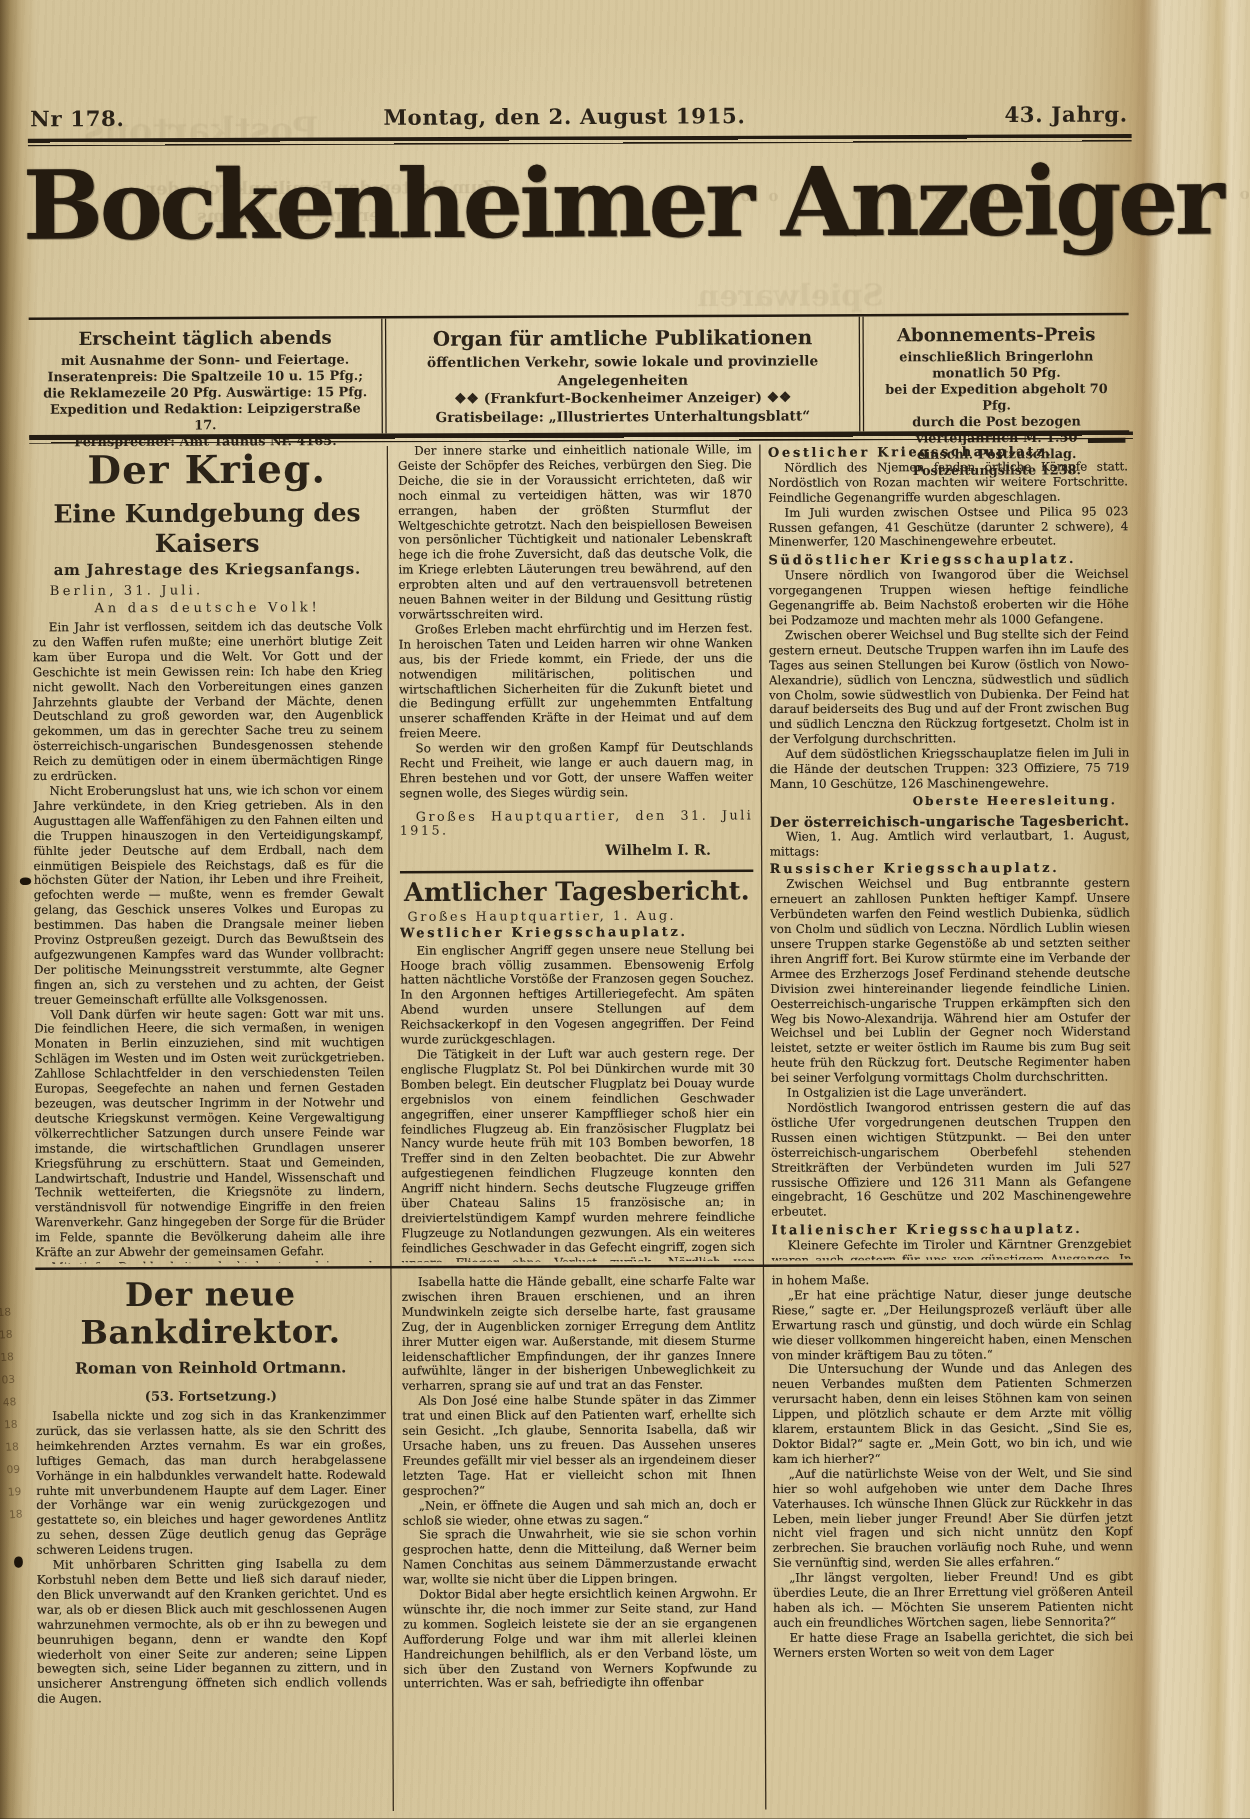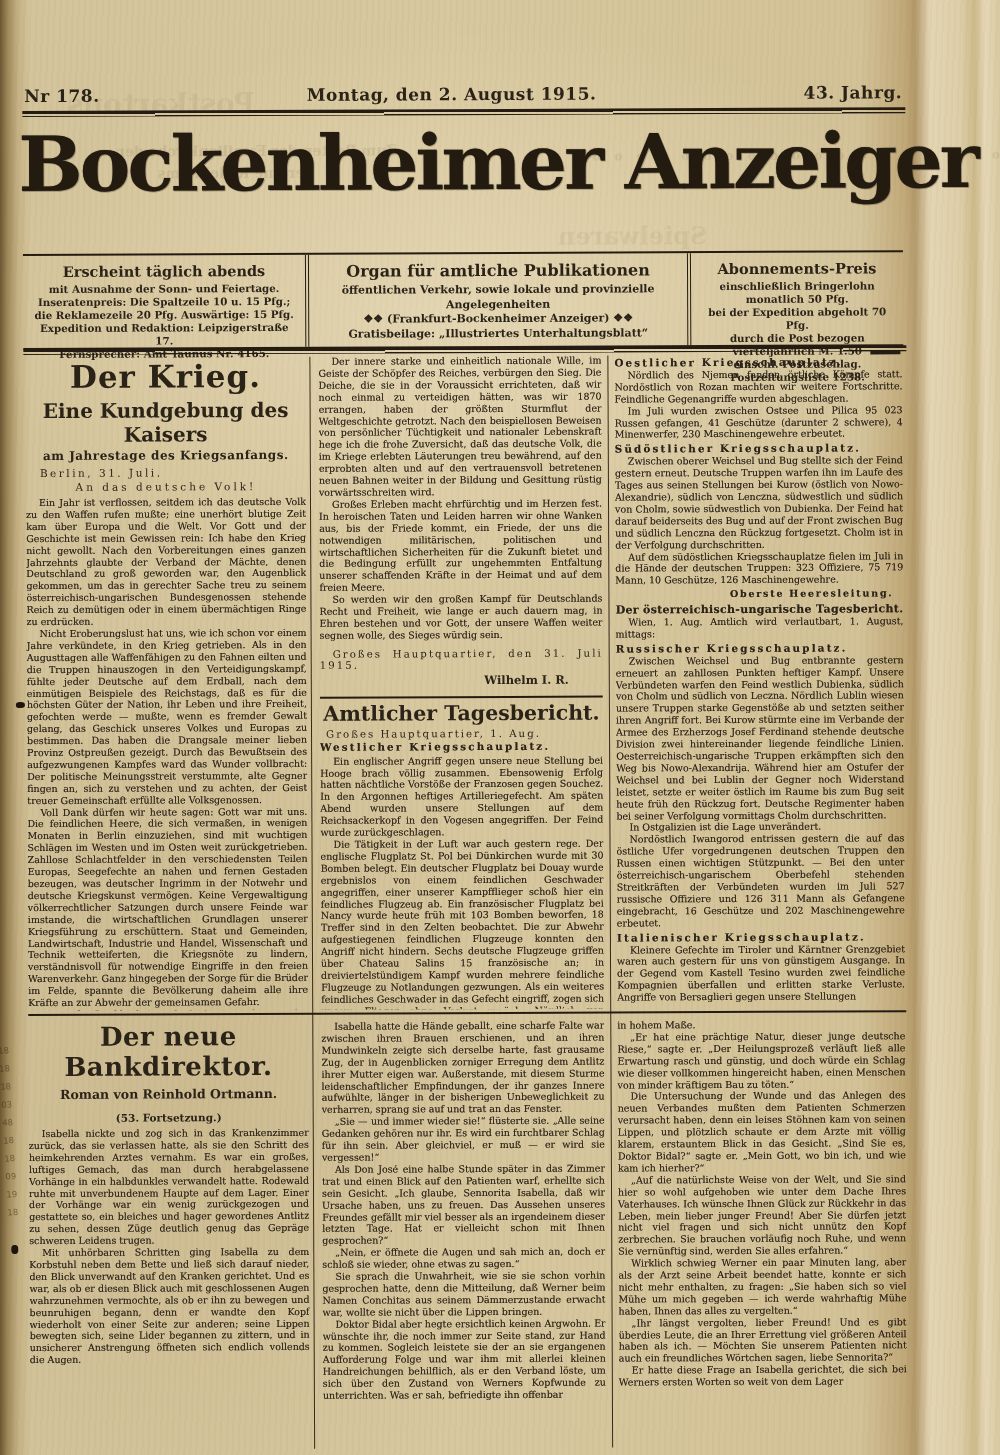--- a/index.html
+++ b/index.html
@@ -153,22 +153,23 @@
             <p class="bp">Ein englischer Angriff gegen unsere neue Stellung bei Hooge brach völlig zusammen. Ebensowenig Erfolg hatten nächtliche Vorstöße der Franzosen gegen Souchez. In den Argonnen heftiges Artilleriegefecht. Am späten Abend wurden unsere Stellungen auf dem Reichsackerkopf in den Vogesen angegriffen. Der Feind wurde zurückgeschlagen.</p>
             <p class="bp">Die Tätigkeit in der Luft war auch gestern rege. Der englische Flugplatz St. Pol bei Dünkirchen wurde mit 30 Bomben belegt. Ein deutscher Flugplatz bei Douay wurde ergebnislos von einem feindlichen Geschwader angegriffen, einer unserer Kampfflieger schoß hier ein feindliches Flugzeug ab. Ein französischer Flugplatz bei Nancy wurde heute früh mit 103 Bomben beworfen, 18 Treffer sind in den Zelten beobachtet. Die zur Abwehr aufgestiegenen feindlichen Flugzeuge konnten den Angriff nicht hindern. Sechs deutsche Flugzeuge griffen über Chateau Salins 15 französische an; in dreiviertelstündigem Kampf wurden mehrere feindliche Flugzeuge zu Notlandungen gezwungen. Als ein weiteres feindliches Geschwader in das Gefecht eingriff, zogen sich unsere Flieger ohne Verlust zurück. Nördlich von Saargemünd mußte ein französisches Flugzeug landen. Die Insassen sind gefangen.</p>
           </div>
       </div>
     </div>
 
     <div class="abs col" style="left:616px;top:355px;width:288px;height:654px;">
       <div>
           <p class="blk t-h">Oestlicher Kriegsschauplatz.</p>
           <p class="blk t-p">Nördlich des Njemen fanden örtliche Kämpfe statt. Nordöstlich von Rozan machten wir weitere Fortschritte. Feindliche Gegenangriffe wurden abgeschlagen.</p>
-          <p class="blk t-p">Im Juli wurden zwischen Ostsee und Pilica 95 023 Russen gefangen, 41 Geschütze (darunter 2 schwere), 4 Minenwerfer, 230 Maschinengewehre erbeutet.</p>
+          <p class="blk t-p">Im Juli wurden zwischen Ostsee und Pilica 95 023 Russen gefangen, 41 Geschütze (darunter 2 schwere), 4 Minenwerfer, 120 Maschinengewehre erbeutet.</p>
           <p class="blk t-h">Südöstlicher Kriegsschauplatz.</p>
+          <p class="blk t-p">Unsere nördlich von Iwangorod über die Weichsel vorgegangenen Truppen wiesen heftige feindliche Gegenangriffe ab. Beim Nachstoß eroberten wir die Höhe bei Podzamoze und machten mehr als 1000 Gefangene.</p>
           <p class="blk t-p">Zwischen oberer Weichsel und Bug stellte sich der Feind gestern erneut. Deutsche Truppen warfen ihn im Laufe des Tages aus seinen Stellungen bei Kurow (östlich von Nowo-Alexandrie), südlich von Lenczna, südwestlich und südlich von Cholm, sowie südwestlich von Dubienka. Der Feind hat darauf beiderseits des Bug und auf der Front zwischen Bug und südlich Lenczna den Rückzug fortgesetzt. Cholm ist in der Verfolgung durchschritten.</p>
           <p class="blk t-p">Auf dem südöstlichen Kriegsschauplatze fielen im Juli in die Hände der deutschen Truppen: 323 Offiziere, 75 719 Mann, 10 Geschütze, 126 Maschinengewehre.</p>
           <p class="blk t-sig">Oberste Heeresleitung.</p>
           <p class="blk t-hb">Der österreichisch-ungarische Tagesbericht.</p>
           <p class="blk t-p">Wien, 1. Aug. Amtlich wird verlautbart, 1. August, mittags:</p>
           <p class="blk t-h">Russischer Kriegsschauplatz.</p>
           <p class="blk t-p">Zwischen Weichsel und Bug entbrannte gestern erneuert an zahllosen Punkten heftiger Kampf. Unsere Verbündeten warfen den Feind westlich Dubienka, südlich von Cholm und südlich von Leczna. Nördlich Lublin wiesen unsere Truppen starke Gegenstöße ab und setzten seither ihren Angriff fort. Bei Kurow stürmte eine im Verbande der Armee des Erzherzogs Josef Ferdinand stehende deutsche Division zwei hintereinander liegende feindliche Linien. Oesterreichisch-ungarische Truppen erkämpften sich den Weg bis Nowo-Alexandrija. Während hier am Ostufer der Weichsel und bei Lublin der Gegner noch Widerstand leistet, setzte er weiter östlich im Raume bis zum Bug seit heute früh den Rückzug fort. Deutsche Regimenter haben bei seiner Verfolgung vormittags Cholm durchschritten.</p>
           <p class="blk t-p">In Ostgalizien ist die Lage unverändert.</p>
           <p class="blk t-p">Nordöstlich Iwangorod entrissen gestern die auf das östliche Ufer vorgedrungenen deutschen Truppen den Russen einen wichtigen Stützpunkt. — Bei den unter österreichisch-ungarischem Oberbefehl stehenden Streitkräften der Verbündeten wurden im Juli 527 russische Offiziere und 126 311 Mann als Gefangene eingebracht, 16 Geschütze und 202 Maschinengewehre erbeutet.</p>
           <p class="blk t-h">Italienischer Kriegsschauplatz.</p>
@@ -183,34 +184,32 @@
       <h3 class="fh2">Roman von Reinhold Ortmann.</h3>
       <div class="fh3">(53. Fortsetzung.)</div>
       <div>
           <p class="blk t-p">Isabella nickte und zog sich in das Krankenzimmer zurück, das sie verlassen hatte, als sie den Schritt des heimkehrenden Arztes vernahm. Es war ein großes, luftiges Gemach, das man durch herabgelassene Vorhänge in ein halbdunkles verwandelt hatte. Rodewald ruhte mit unverbundenem Haupte auf dem Lager. Einer der Vorhänge war ein wenig zurückgezogen und gestattete so, ein bleiches und hager gewordenes Antlitz zu sehen, dessen Züge deutlich genug das Gepräge schweren Leidens trugen.</p>
           <p class="blk t-p">Mit unhörbaren Schritten ging Isabella zu dem Korbstuhl neben dem Bette und ließ sich darauf nieder, den Blick unverwandt auf den Kranken gerichtet. Und es war, als ob er diesen Blick auch mit geschlossenen Augen wahrzunehmen vermochte, als ob er ihn zu bewegen und beunruhigen begann, denn er wandte den Kopf wiederholt von einer Seite zur anderen; seine Lippen bewegten sich, seine Lider begannen zu zittern, und in unsicherer Anstrengung öffneten sich endlich vollends die Augen.</p>
         </div>
     </div>
     <div class="abs col" style="left:320px;top:1020px;width:283px;height:428px;">
       <div>
           <p class="blk t-p">Isabella hatte die Hände geballt, eine scharfe Falte war zwischen ihren Brauen erschienen, und an ihren Mundwinkeln zeigte sich derselbe harte, fast grausame Zug, der in Augenblicken zorniger Erregung dem Antlitz ihrer Mutter eigen war. Außerstande, mit diesem Sturme leidenschaftlicher Empfindungen, der ihr ganzes Innere aufwühlte, länger in der bisherigen Unbeweglichkeit zu verharren, sprang sie auf und trat an das Fenster.</p>
-          <p class="blk t-p">„Sie — und immer wieder sie!“ flüsterte sie. „Alle seine Gedanken gehören nur ihr. Es wird ein furchtbarer Schlag für ihn sein. Aber gleichviel, er muß — er wird sie vergessen!“</p>
           <p class="blk t-p">Als Don José eine halbe Stunde später in das Zimmer trat und einen Blick auf den Patienten warf, erhellte sich sein Gesicht. „Ich glaube, Sennorita Isabella, daß wir Ursache haben, uns zu freuen. Das Aussehen unseres Freundes gefällt mir viel besser als an irgendeinem dieser letzten Tage. Hat er vielleicht schon mit Ihnen gesprochen?“</p>
           <p class="blk t-p">„Nein, er öffnete die Augen und sah mich an, doch er schloß sie wieder, ohne etwas zu sagen.“</p>
           <p class="blk t-p">Sie sprach die Unwahrheit, wie sie sie schon vorhin gesprochen hatte, denn die Mitteilung, daß Werner beim Namen Conchitas aus seinem Dämmerzustande erwacht war, wollte sie nicht über die Lippen bringen.</p>
           <p class="blk t-p">Doktor Bidal aber hegte ersichtlich keinen Argwohn. Er wünschte ihr, die noch immer zur Seite stand, zur Hand zu kommen. Sogleich leistete sie der an sie ergangenen Aufforderung Folge und war ihm mit allerlei kleinen Handreichungen behilflich, als er den Verband löste, um sich über den Zustand von Werners Kopfwunde zu unterrichten. Was er sah, befriedigte ihn offenbar</p>
         </div>
     </div>
     <div class="abs col" style="left:616px;top:1020px;width:288px;height:428px;">
       <div>
           <p class="blk t-pn">in hohem Maße.</p>
-          <p class="blk t-p">„Er hat eine prächtige Natur, dieser junge deutsche Riese,“ sagte er. „Der Heilungsprozeß verläuft ließ alle Erwartung rasch und günstig, und doch würde ein Schlag wie dieser vollkommen hingereicht haben, einen Menschen von minder kräftigem Bau zu töten.“</p>
+          <p class="blk t-p">„Er hat eine prächtige Natur, dieser junge deutsche Riese,“ sagte er. „Der Heilungsprozeß verläuft über alle Erwartung rasch und günstig, und doch würde ein Schlag wie dieser vollkommen hingereicht haben, einen Menschen von minder kräftigem Bau zu töten.“</p>
           <p class="blk t-p">Die Untersuchung der Wunde und das Anlegen des neuen Verbandes mußten dem Patienten Schmerzen verursacht haben, denn ein leises Stöhnen kam von seinen Lippen, und plötzlich schaute er dem Arzte mit völlig klarem, erstauntem Blick in das Gesicht. „Sind Sie es, Doktor Bidal?“ sagte er. „Mein Gott, wo bin ich, und wie kam ich hierher?“</p>
           <p class="blk t-p">„Auf die natürlichste Weise von der Welt, und Sie sind hier so wohl aufgehoben wie unter dem Dache Ihres Vaterhauses. Ich wünsche Ihnen Glück zur Rückkehr in das Leben, mein lieber junger Freund! Aber Sie dürfen jetzt nicht viel fragen und sich nicht unnütz den Kopf zerbrechen. Sie brauchen vorläufig noch Ruhe, und wenn Sie vernünftig sind, werden Sie alles erfahren.“</p>
-          <p class="blk t-p">Wirklich schwieg Werner ein paar Minuten lang, aber als der Arzt seine Arbeit beendet hatte, konnte er sich nicht mehr enthalten, zu fragen: „Sie haben sich so viel Mühe um mich gegeben — ich werde wahrhaftig Mühe haben, Ihnen das alles zu vergelten.“</p>
           <p class="blk t-p">„Ihr längst vergolten, lieber Freund! Und es gibt überdies Leute, die an Ihrer Errettung viel größeren Anteil haben als ich. — Möchten Sie unserem Patienten nicht auch ein freundliches Wörtchen sagen, liebe Sennorita?“</p>
           <p class="blk t-p">Er hatte diese Frage an Isabella gerichtet, die sich bei Werners ersten Worten so weit von dem Lager</p>
         </div>
     </div>
 
     <div class="abs margin-marks">
         <span>18</span>
         <span>18</span>
         <span>18</span>
         <span>03</span>

